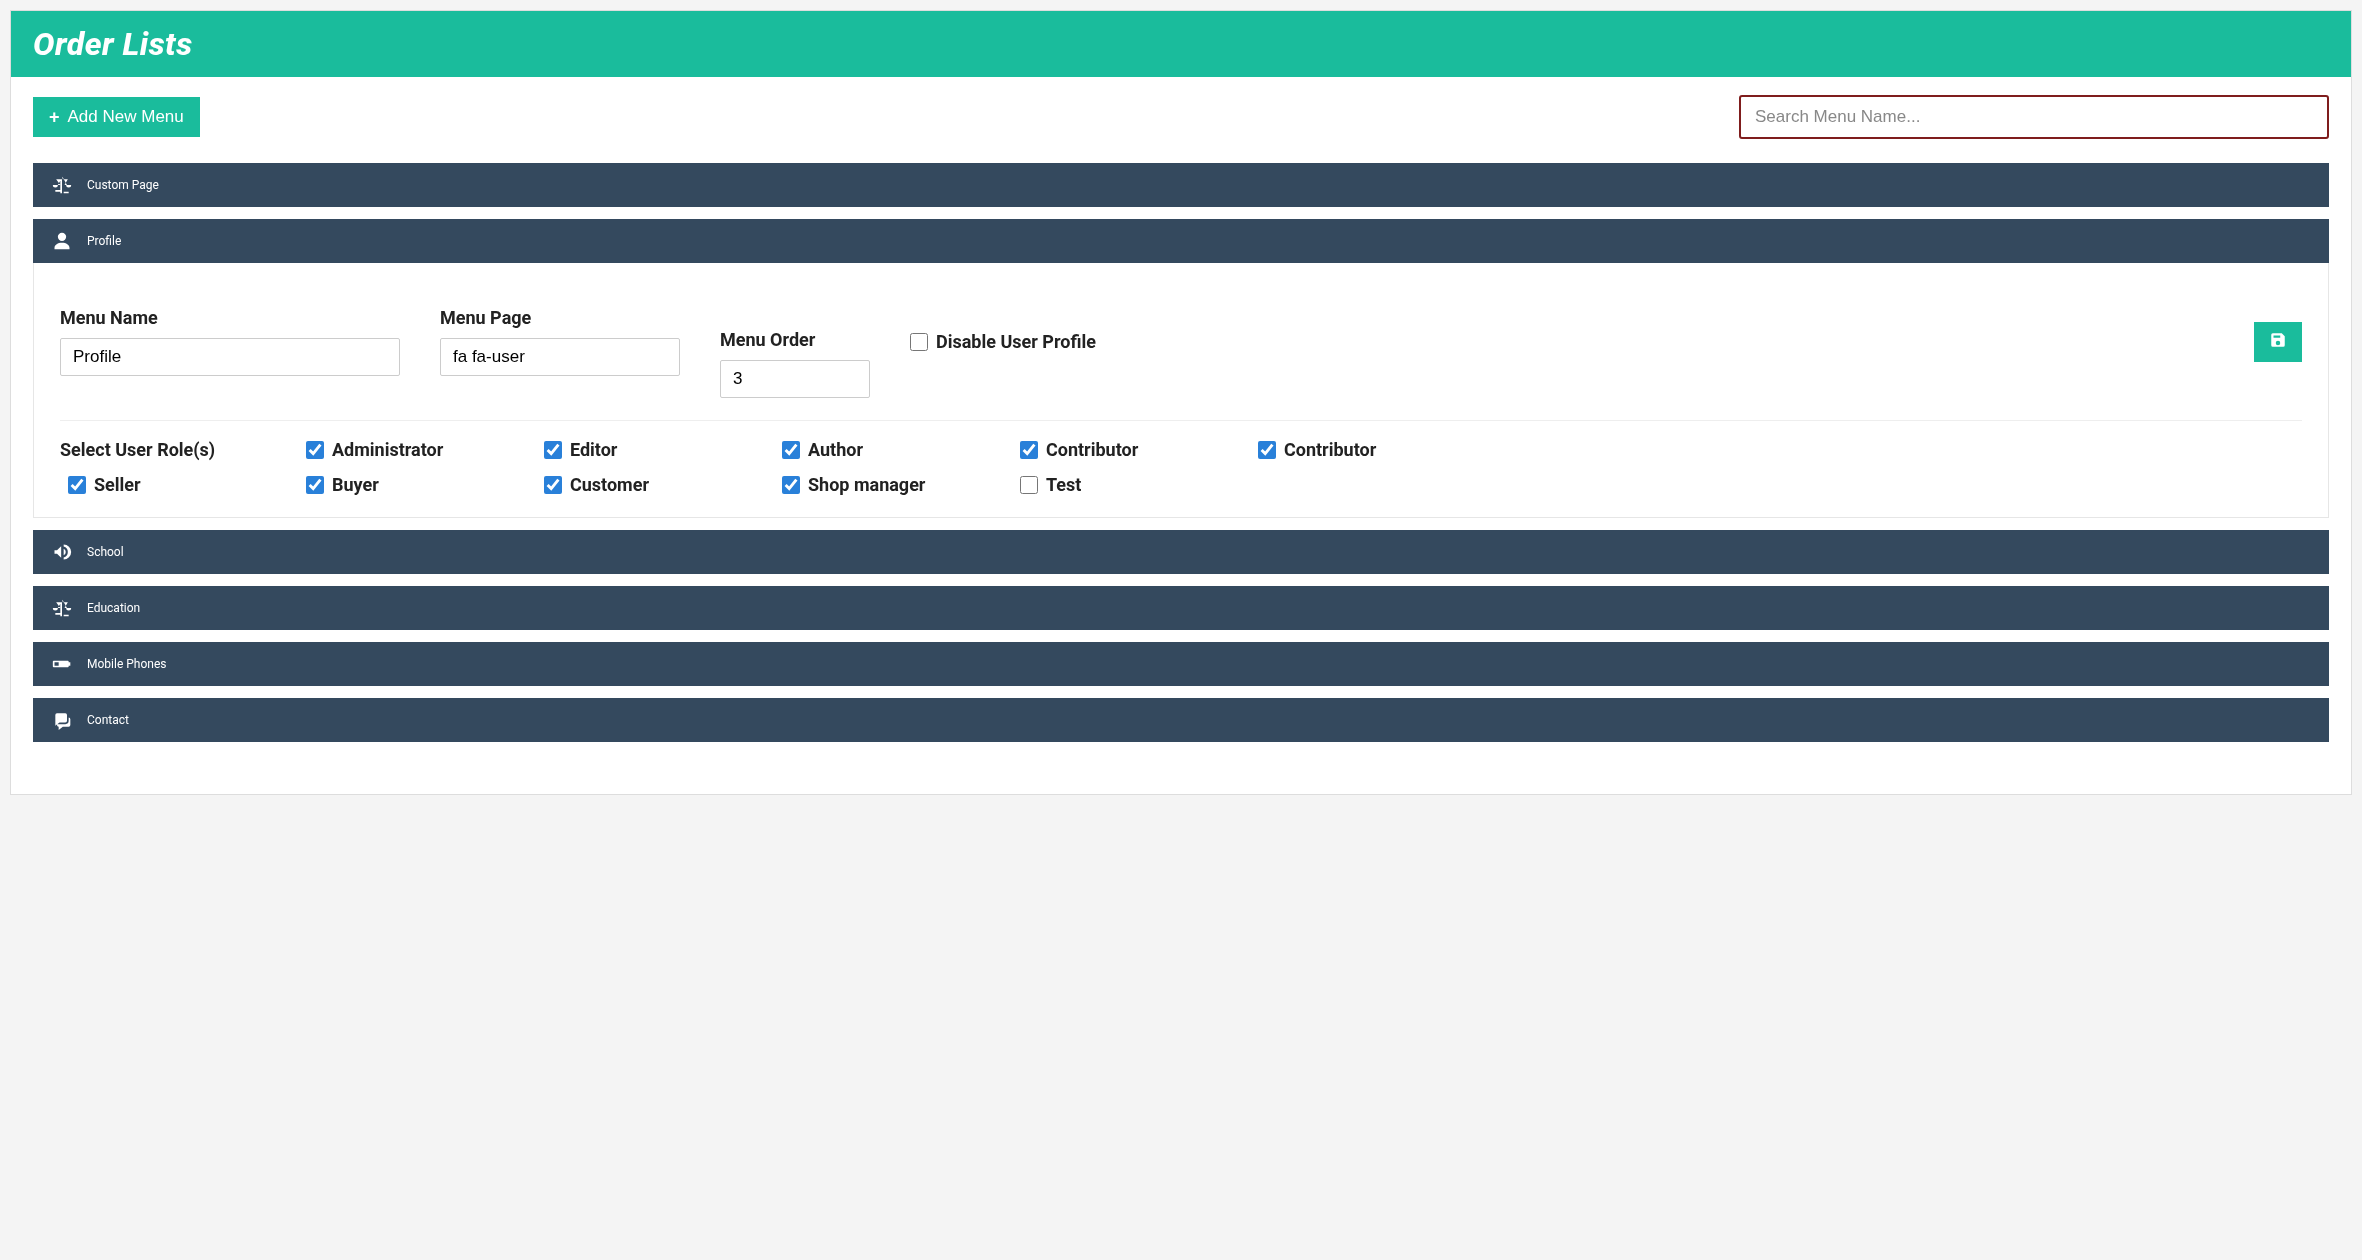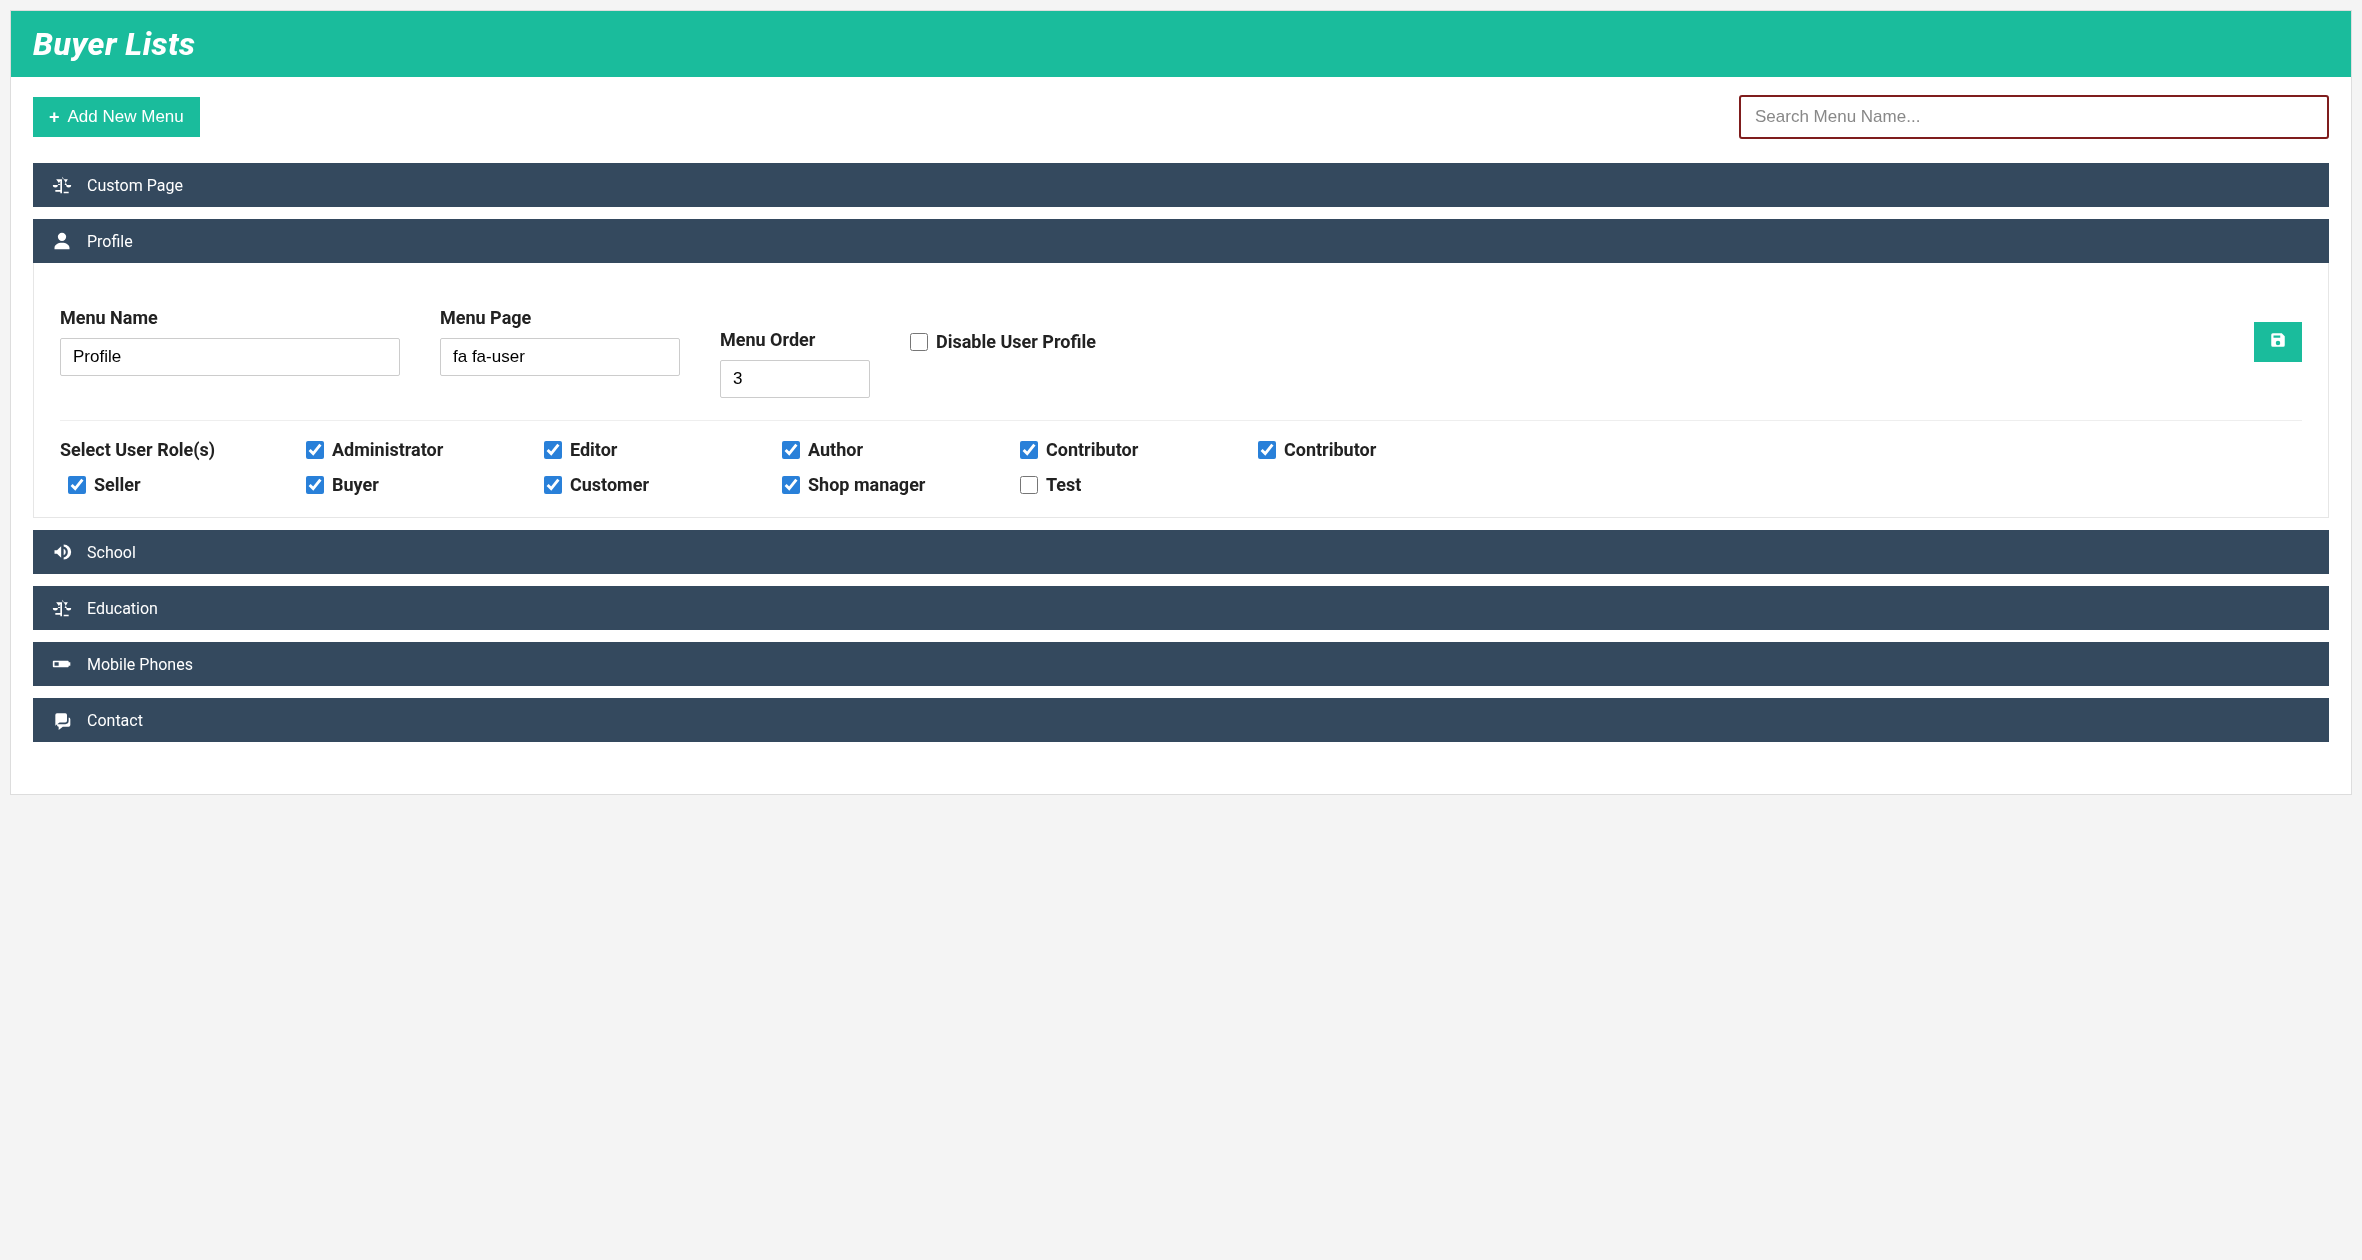--- a/index.html
+++ b/index.html
@@ -62,21 +62,21 @@
     color: #555;
   }
   .search-input::placeholder { color: #888; }
 
   .acc-list { }
   .acc-item { margin-bottom: 12px; }
   .acc-header {
     background: #34495e;
     color: #fff;
     padding: 12px 18px;
-    font-size: 16px;
+    font-size: 12px;
     display: flex;
     align-items: center;
     gap: 14px;
     cursor: pointer;
   }
   .acc-icon {
     width: 22px;
     display: inline-flex;
     align-items: center;
     justify-content: center;
@@ -163,21 +163,21 @@
     width: 18px; height: 18px;
     accent-color: #2980d9;
   }
 </style>
 </head>
 <body>
 
 <div class="frame">
 
   <div class="header-bar">
-    <div class="header-title">Buyer Lists</div>
+    <div class="header-title">Order Lists</div>
   </div>
 
   <div class="content">
 
     <div class="top-row">
       <button class="btn-add">
         <span class="plus-icon">+</span>
         <span>Add New Menu</span>
       </button>
       <div class="search-wrap">

